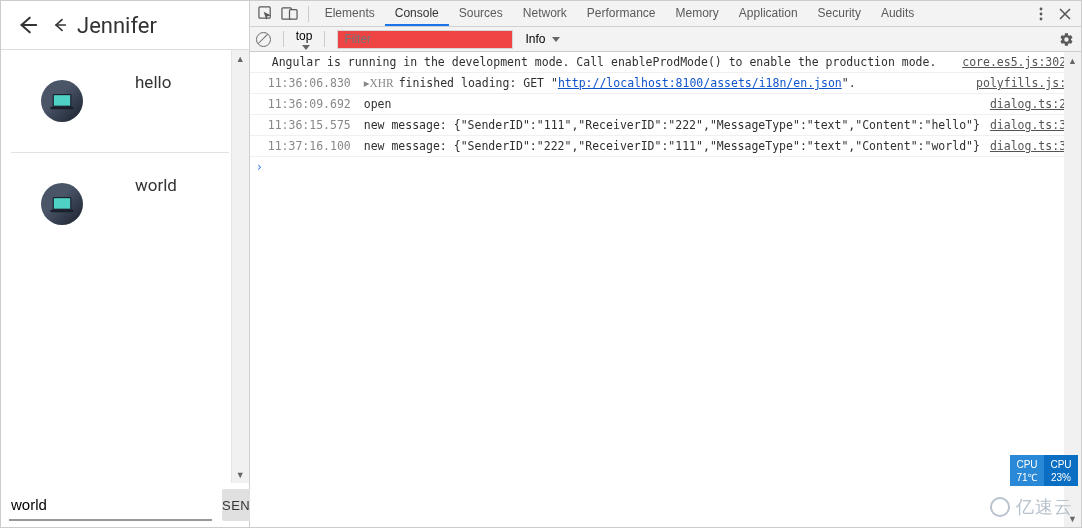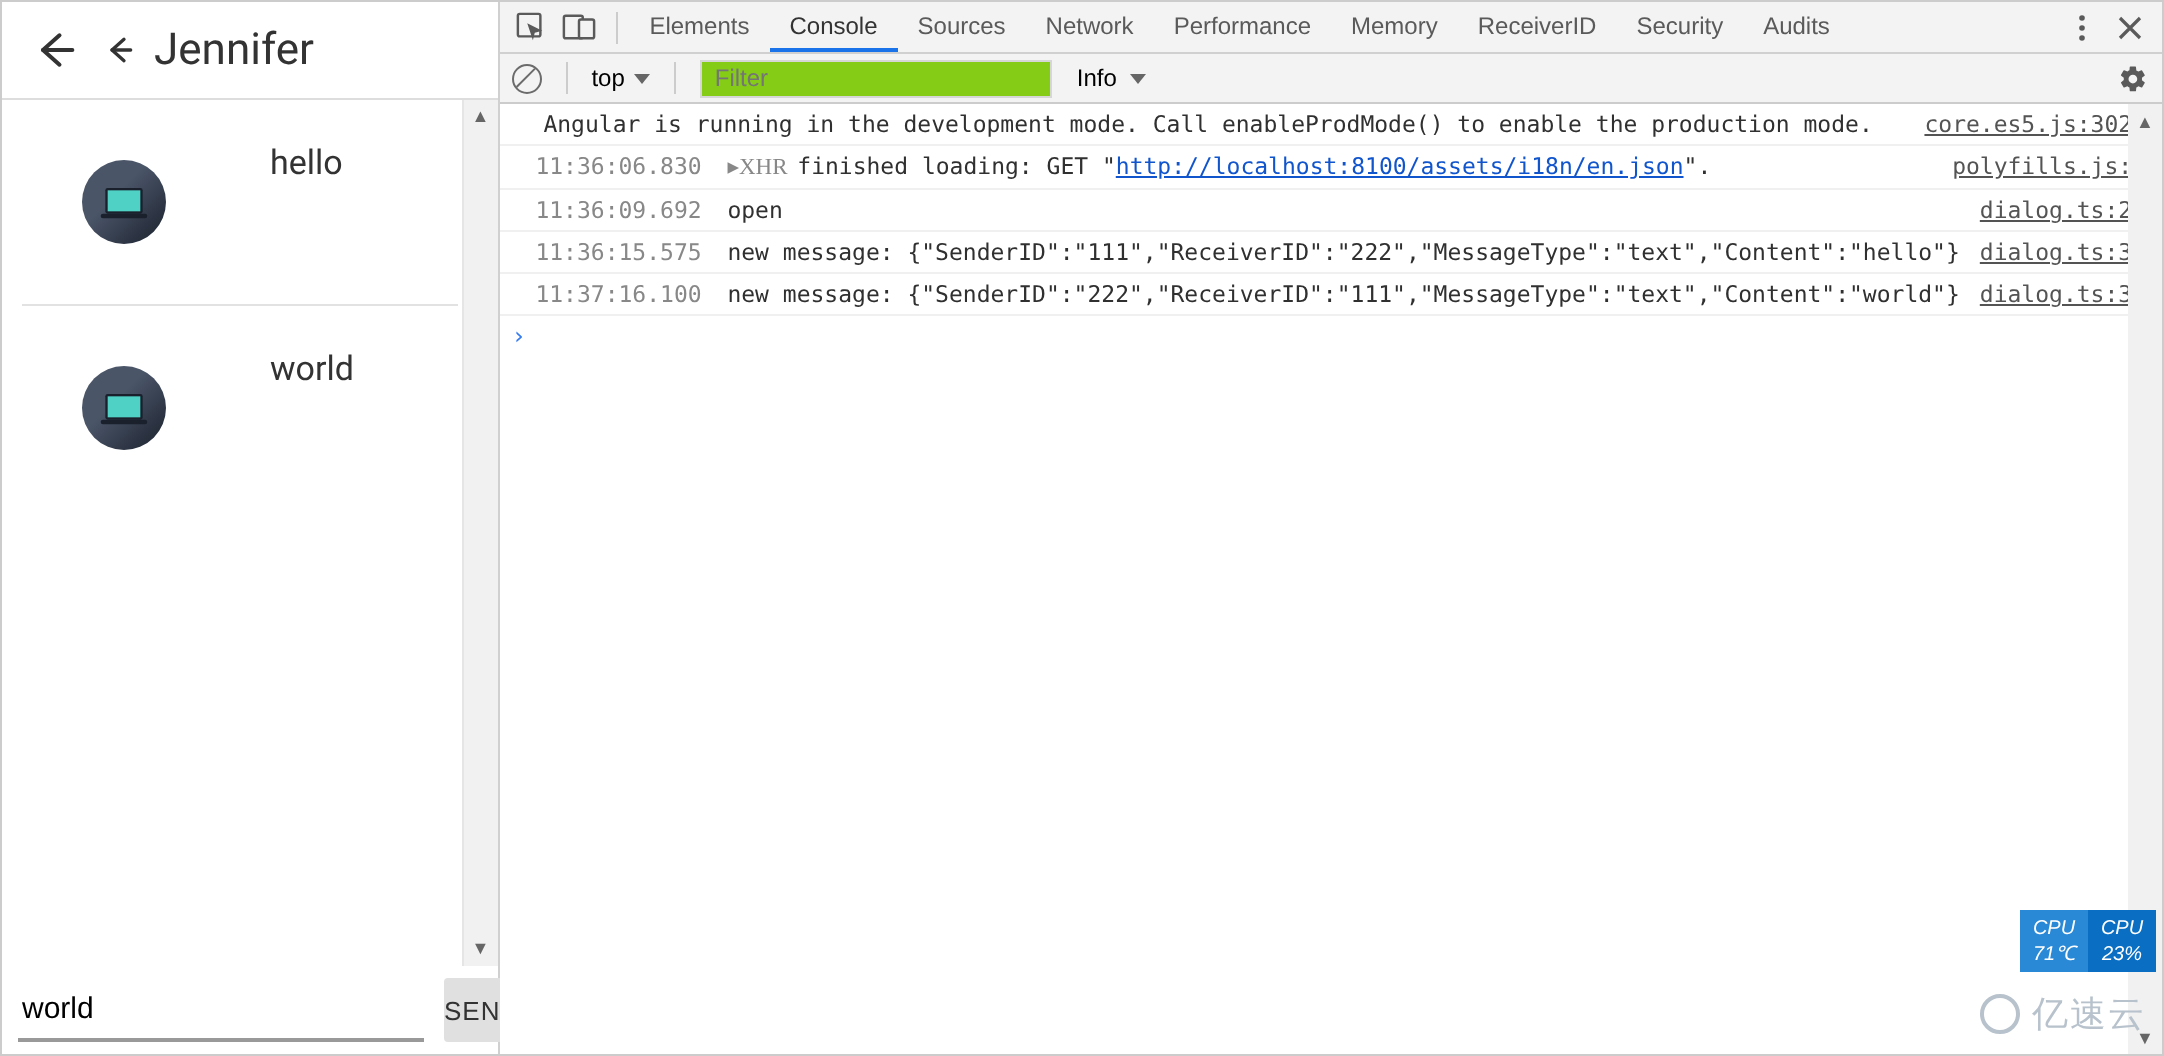--- a/index.html
+++ b/index.html
@@ -212,24 +212,25 @@
       height: 1.3px;
       background: #6b6b6b;
       top: 50%;
       left: 50%;
       transform: translate(-50%, -50%) rotate(-45deg);
     }
     .select-wrap {
       display: flex;
       align-items: center;
       gap: 2px;
+      flex-direction: column;
     }
     .dt-filter {
       border: 1px solid #d6d6d6;
-      background: #84cc16;
+      background: #ef4444;
       font-size: 12px;
       padding: 1px 6px;
       width: 176px;
       height: 19px;
       outline: none;
     }
     .dt-level { margin-left: 6px; display: flex; align-items: center; gap: 4px; }
     .dt-settings {
       width: 18px; height: 18px;
       display: flex; align-items: center; justify-content: center;
@@ -267,21 +268,20 @@
       font-family: Menlo, Consolas, monospace;
       font-size: 12px;
     }
     
     .cpu-widgets {
       position: absolute;
       right: 3px;
       bottom: 41px;
       display: flex;
       font-family: "Segoe UI", sans-serif;
-      font-style: italic;
     }
     .cpu-box {
       width: 34px;
       height: 31px;
       display: flex;
       flex-direction: column;
       align-items: center;
       justify-content: center;
       color: #fff;
       font-size: 10px;
@@ -398,21 +398,21 @@
         </svg>
     </div>
     <div class="dt-divider"></div>
     <div class="dt-tabs">
       <div class="dt-tab">Elements</div>
       <div class="dt-tab active">Console</div>
       <div class="dt-tab">Sources</div>
       <div class="dt-tab">Network</div>
       <div class="dt-tab">Performance</div>
       <div class="dt-tab">Memory</div>
-      <div class="dt-tab">ReceiverID</div>
+      <div class="dt-tab">Application</div>
       <div class="dt-tab">Security</div>
       <div class="dt-tab">Audits</div>
     </div>
     <div class="dt-spacer"></div>
     <div class="dt-icon">
       <svg width="4" height="14" viewBox="0 0 4 14" fill="#5a5a5a">
           <circle cx="2" cy="2" r="1.4"></circle>
           <circle cx="2" cy="7" r="1.4"></circle>
           <circle cx="2" cy="12" r="1.4"></circle>
         </svg>

